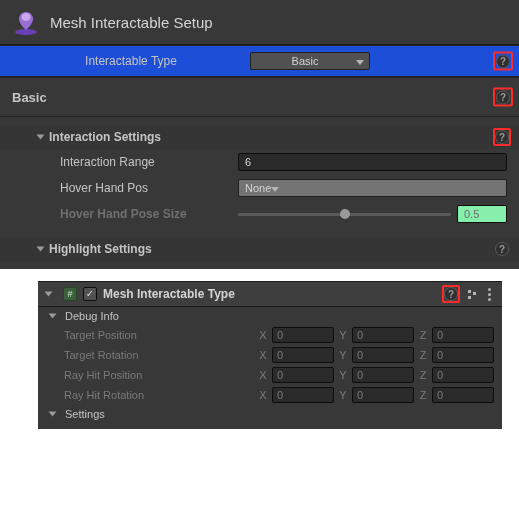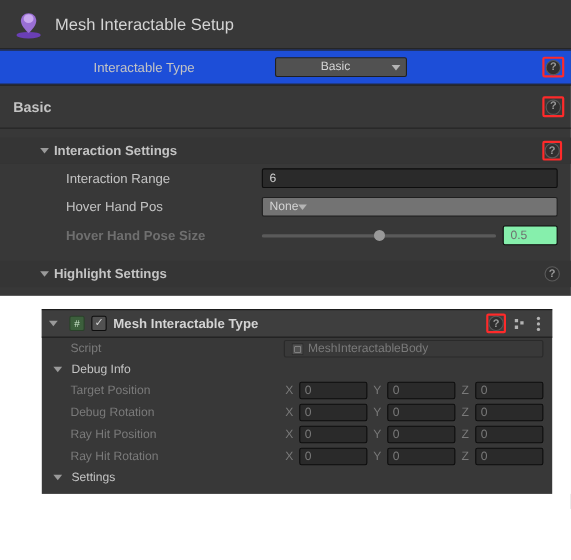--- a/index.html
+++ b/index.html
@@ -157,48 +157,40 @@
             <path d="M2 2h3v3H2zM7 4h3v3H7zM2 8h3v3H2z" fill="#b4b4b4"></path>
           </svg>
       </div>
       <div class="kebab">
           <span></span>
           <span></span>
           <span></span>
         </div>
     </div>
 
-    <div class="row-p2">
-      <div class="lab">Script</div>
-      <div class="script-ref">
-        <div class="script-glyph">▢</div>
-        <span>MeshInteractableBody</span>
-        <span class="circ"></span>
-      </div>
-    </div>
 
     <div class="fold-row">
       <span class="foldout open"></span>
       <span class="lab">Debug Info</span>
     </div>
 
     <div id="vec-rows">
         <div class="row-p2">
           <div class="lab">Target Position</div>
           <div class="vec3">
             <span class="vec-lab">X</span>
             <div class="vec-in dim">0</div>
             <span class="vec-lab">Y</span>
             <div class="vec-in dim">0</div>
             <span class="vec-lab">Z</span>
             <div class="vec-in dim">0</div>
           </div>
         </div>
         <div class="row-p2">
-          <div class="lab">Debug Rotation</div>
+          <div class="lab">Target Rotation</div>
           <div class="vec3">
             <span class="vec-lab">X</span>
             <div class="vec-in dim">0</div>
             <span class="vec-lab">Y</span>
             <div class="vec-in dim">0</div>
             <span class="vec-lab">Z</span>
             <div class="vec-in dim">0</div>
           </div>
         </div>
         <div class="row-p2">

